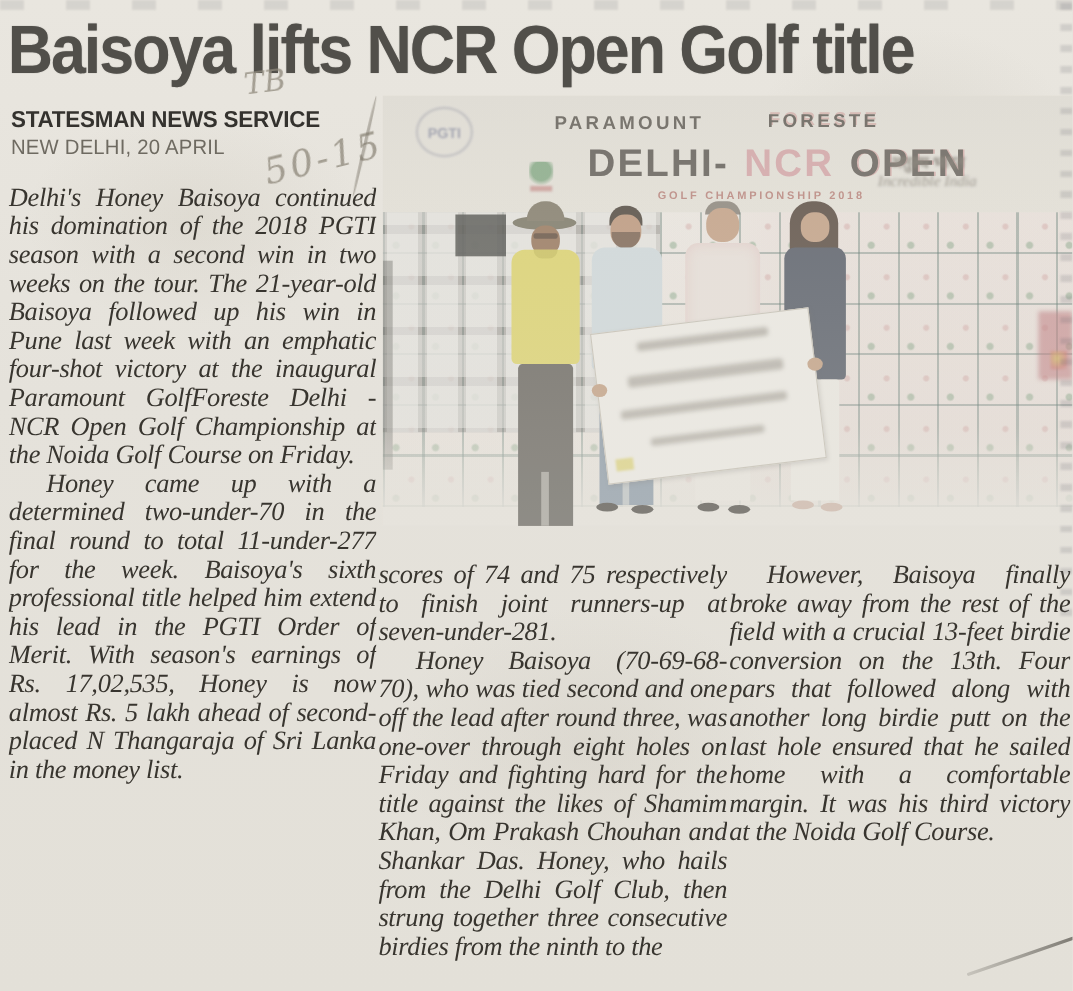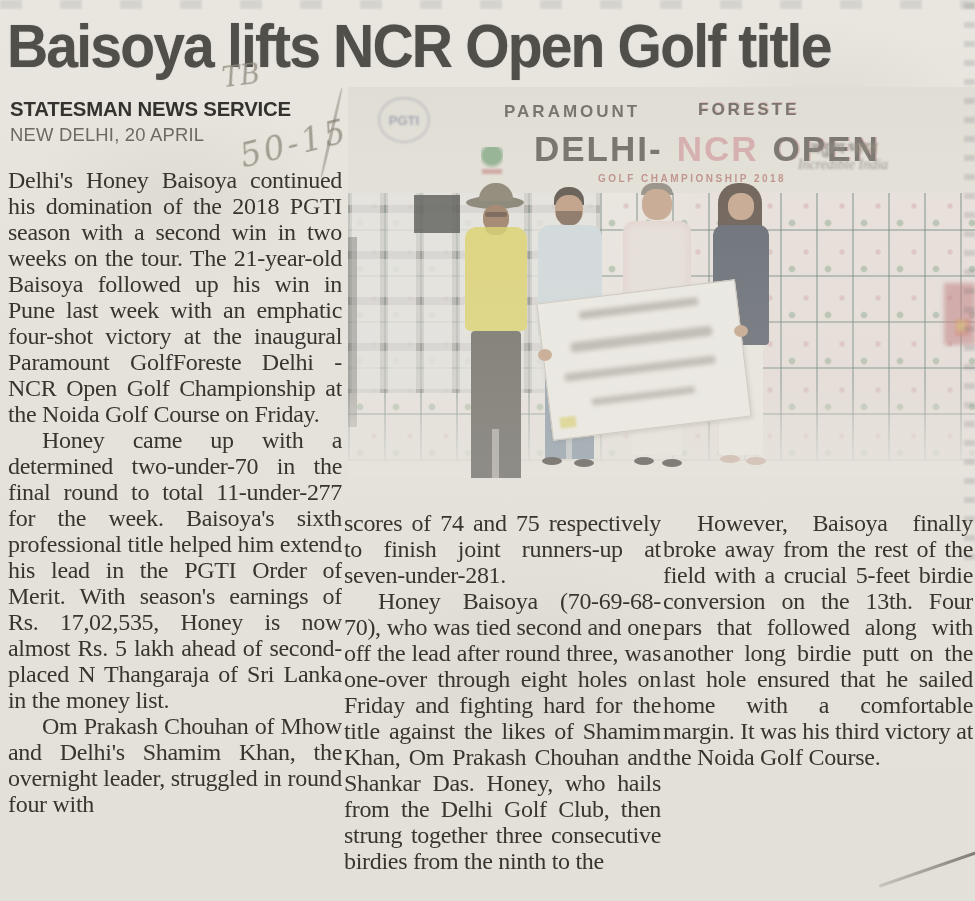--- a/index.html
+++ b/index.html
@@ -23,21 +23,21 @@
   
   .hw{position:absolute;font-family:"DejaVu Serif", serif;font-style:italic;color:#938d80;opacity:.8;}
   .hw-tb{left:222px;top:60px;font-size:27px;transform:rotate(-7deg);filter:blur(.4px);}
   .hw-note{left:239px;top:124px;font-size:33px;letter-spacing:3px;transform:rotate(-14deg);filter:blur(.5px);}
   .hw-stroke{position:absolute;left:330px;top:86px;width:3px;height:94px;border-radius:60%;
     background:rgba(128,122,110,.5);transform:rotate(13deg);filter:blur(.5px);}
   .pen-line{position:absolute;left:876px;top:866px;width:115px;height:3px;border-radius:3px;
     background:linear-gradient(90deg,rgba(90,87,80,.2),rgba(90,87,80,.8));transform:rotate(-19deg);}
   
   .col{position:absolute;font-size:24px;line-height:26px;letter-spacing:-.3px;
-    text-align:justify;color:#38352f;overflow:hidden;}
+    text-align:justify;color:#38352f;overflow:hidden;font-style:italic;}
   .col p{margin:0;}
   .col p.indent{text-indent:34px;}
   .col1{left:8px;top:167px;width:334px;height:734px;}
   .col2{left:344px;top:510px;width:317px;height:391px;}
   .col3{left:663px;top:510px;width:310px;height:391px;}
   
   .photo{position:absolute;left:348px;top:87px;width:627px;height:391px;overflow:hidden;
     background:linear-gradient(180deg,#e4e1d9 0%,#e7e4dc 55%,#e9e6de 100%);filter:blur(.4px) contrast(.96);}
   .banner{position:absolute;left:0;top:0;width:627px;height:106px;
     background:linear-gradient(180deg,#e2dfd7,#e6e3da);}
@@ -228,27 +228,26 @@
     <div class="hand" style="left:190px;top:262px;"></div>
     <div class="hand" style="left:386px;top:238px;"></div>
 
     <div class="wash"></div>
 
   </div>
 
   <div class="col col1">
     <p>Delhi's Honey Baisoya continued his domination of the 2018 PGTI season with a second win in two weeks on the tour. The 21-year-old Baisoya followed up his win in Pune last week with an emphatic four-shot victory at the inaugural Paramount GolfForeste Delhi - NCR Open Golf Championship at the Noida Golf Course on Friday.</p>
     <p class="indent">Honey came up with a determined two-under-70 in the final round to total 11-under-277 for the week. Baisoya's sixth professional title helped him extend his lead in the PGTI Order of Merit. With season's earnings of Rs. 17,02,535, Honey is now almost Rs. 5 lakh ahead of second-placed N Thangaraja of Sri Lanka in the money list.</p>
-    <p class="indent">Om Prakash Chouhan of Mhow and Delhi's Shamim Khan, the overnight leader, struggled in round four with</p>
   </div>
   <div class="col col2">
     <p>scores of 74 and 75 respectively to finish joint runners-up at seven-under-281.</p>
     <p class="indent">Honey Baisoya (70-69-68-70), who was tied second and one off the lead after round three, was one-over through eight holes on Friday and fighting hard for the title against the likes of Shamim Khan, Om Prakash Chouhan and Shankar Das. Honey, who hails from the Delhi Golf Club, then strung together three consecutive birdies from the ninth to the</p>
   </div>
   <div class="col col3">
-    <p class="indent">However, Baisoya finally broke away from the rest of the field with a crucial 5-feet birdie conversion on the 13th. Four pars that followed along with another long birdie putt on the last hole ensured that he sailed home with a comfortable margin. It was his third victory at the Noida Golf Course.</p>
+    <p class="indent">However, Baisoya finally broke away from the rest of the field with a crucial 13-feet birdie conversion on the 13th. Four pars that followed along with another long birdie putt on the last hole ensured that he sailed home with a comfortable margin. It was his third victory at the Noida Golf Course.</p>
   </div>
 
   <div class="edge-right"></div>
   <div class="edge-top"></div>
   <div class="pen-line"></div>
 
 </div>
 
 </body></html>

